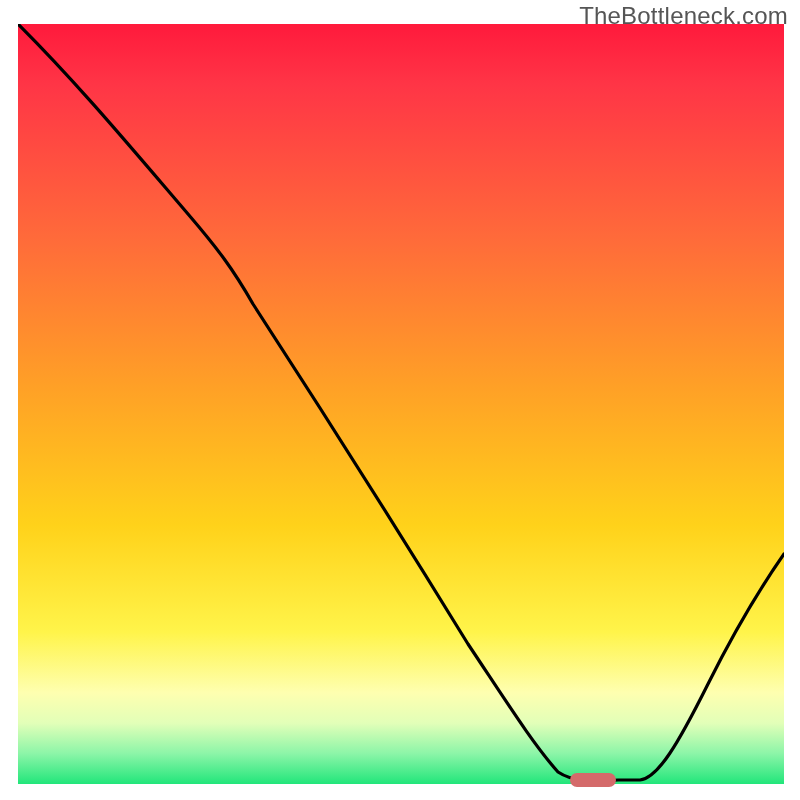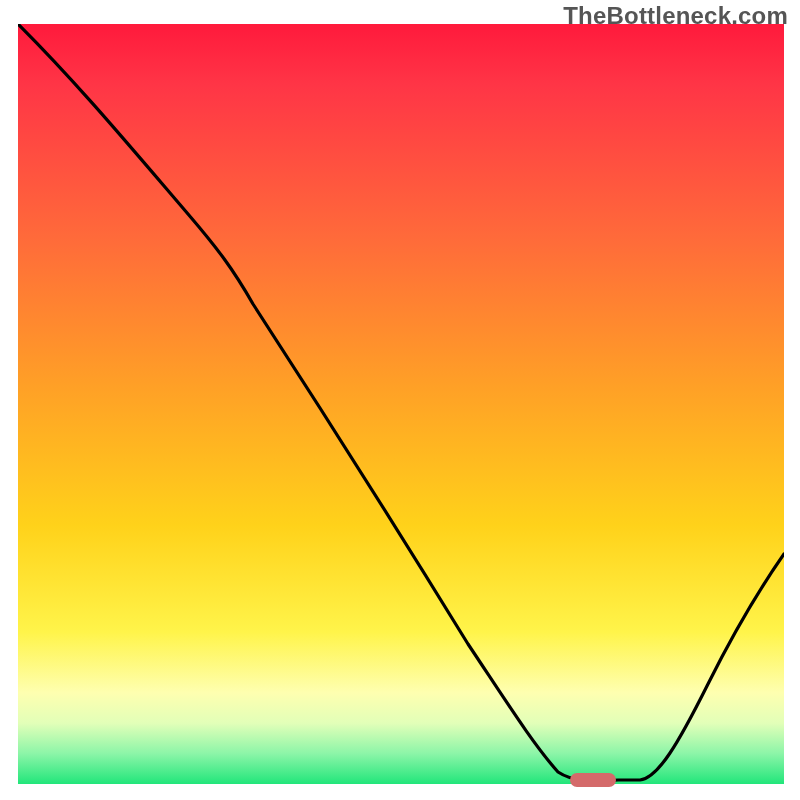--- a/index.html
+++ b/index.html
@@ -14,21 +14,21 @@
     position: relative;
     width: 800px;
     height: 800px;
     overflow: hidden;
   }
   .watermark {
     position: absolute;
     top: 2px;
     right: 12px;
     font-size: 24px;
-    font-weight: 700;
+    font-weight: 400;
     color: #555555;
     letter-spacing: 0.2px;
     z-index: 10;
   }
   .plot-area {
     position: absolute;
     left: 18px;
     top: 24px;
     width: 766px;
     height: 760px;

